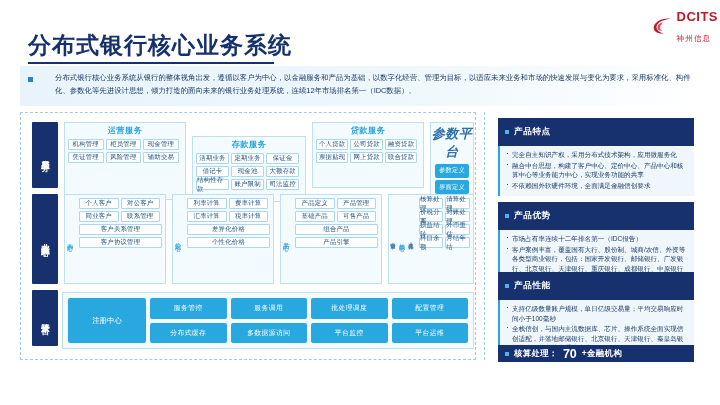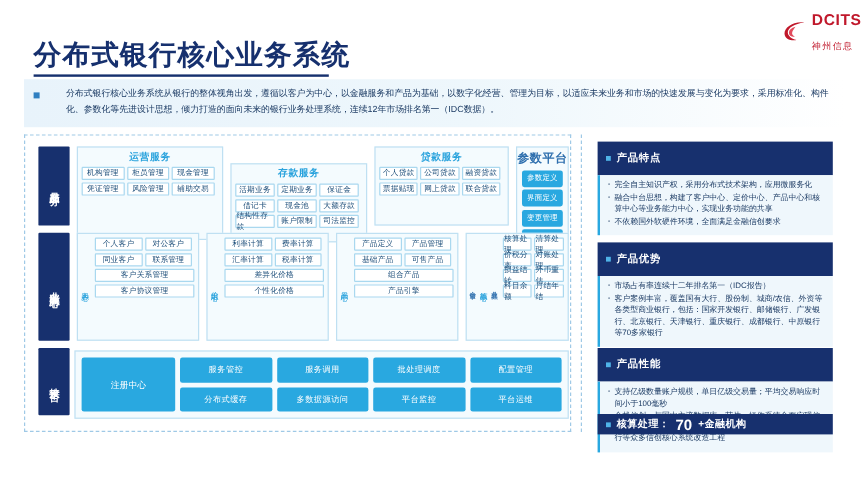--- a/index.html
+++ b/index.html
@@ -79,21 +79,21 @@
   .vlabel span{writing-mode:vertical-rl;text-orientation:upright;}
   .vlabel.dark span{color:#2e6fae;}
   .grp-row{display:flex;height:100%;box-sizing:border-box;}
   .grp-row .cells{flex:1;align-content:flex-start;}
 
   
   .param{
     position:absolute;left:430px;top:122px;width:44px;height:162px;
     box-sizing:border-box;border:1px solid #bfe0f2;background:#f4fbfe;
   }
-  .param .grp-title{font-size:10px;color:#2e6fae;}
+  .param .grp-title{font-size:13px;color:#2e6fae;font-style:italic;}
   .pbtn{
     margin:2.5px auto 0 auto;width:34px;height:14px;border-radius:2px;
     background:#29a8e0;color:#fff;font-size:6.2px;
     display:flex;align-items:center;justify-content:center;letter-spacing:.2px;
   }
 
   
   .tech{
     position:absolute;left:62px;top:292px;width:412px;height:57px;
     box-sizing:border-box;border:1px solid #bfe0f2;background:#f4fbfe;
@@ -335,21 +335,21 @@
         <span class="sq"></span>
         <span class="t">产品优势</span>
       </div>
       <div class="rbody">
         <ul>
           <li>市场占有率连续十二年排名第一（IDC报告）</li>
           <li>客户案例丰富，覆盖国有大行、股份制、城商/农信、外资等各类型商业银行，包括：国家开发银行、邮储银行、广发银行、北京银行、天津银行、重庆银行、成都银行、中原银行等70多家银行</li>
         </ul>
       </div>
     </div>
-    <div class="rpanel" style="top: 272px; margin-top: 18px;">
+    <div class="rpanel" style="top: 272px;">
       <div class="rhead">
         <span class="sq"></span>
         <span class="t">产品性能</span>
       </div>
       <div class="rbody">
         <ul>
           <li>支持亿级数量账户规模，单日亿级交易量；平均交易响应时间小于100毫秒</li>
           <li>全栈信创，与国内主流数据库、芯片、操作系统全面实现信创适配，并落地邮储银行、北京银行、天津银行、秦皇岛银行等众多信创核心系统改造工程</li>
         </ul>
       </div>

